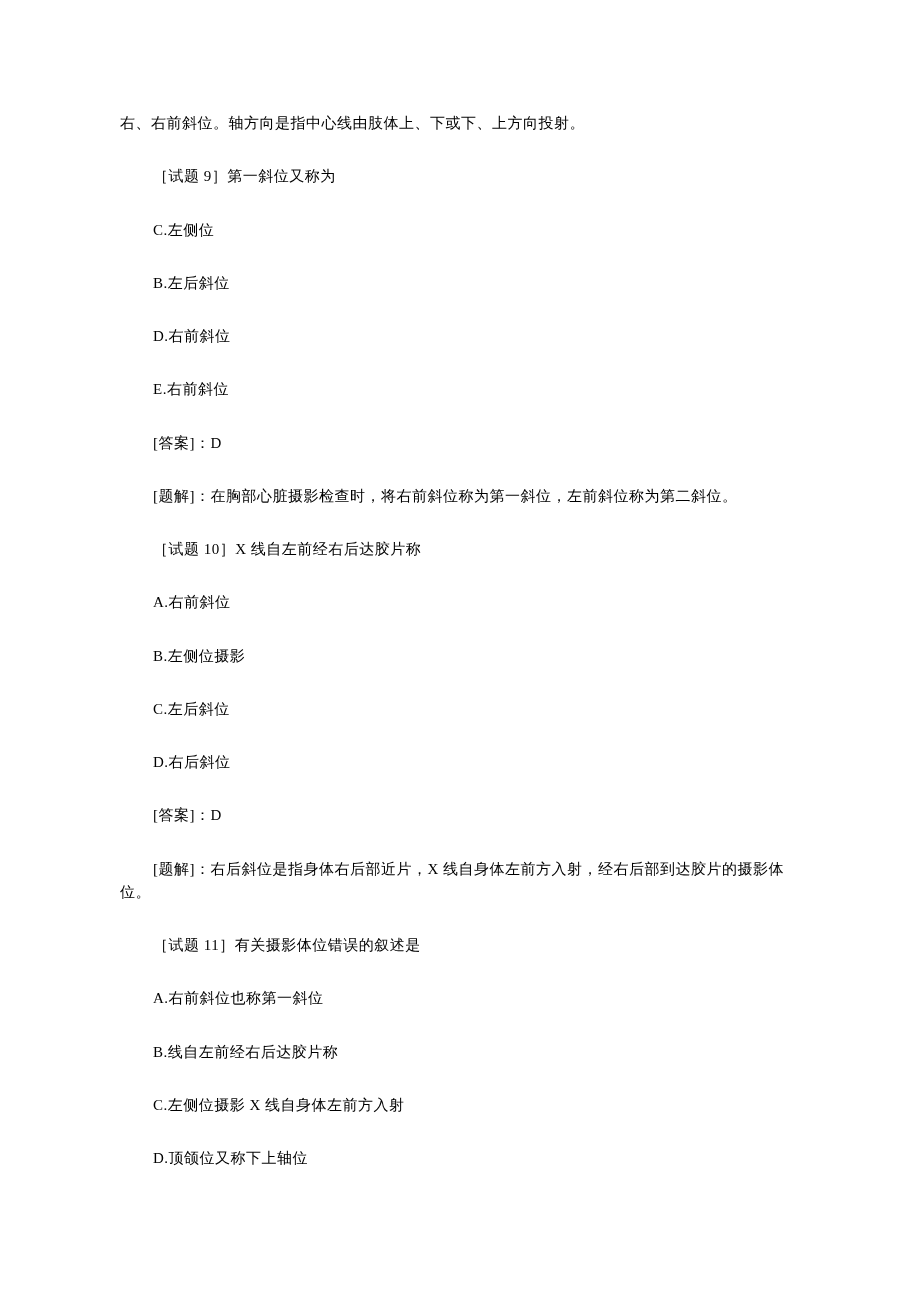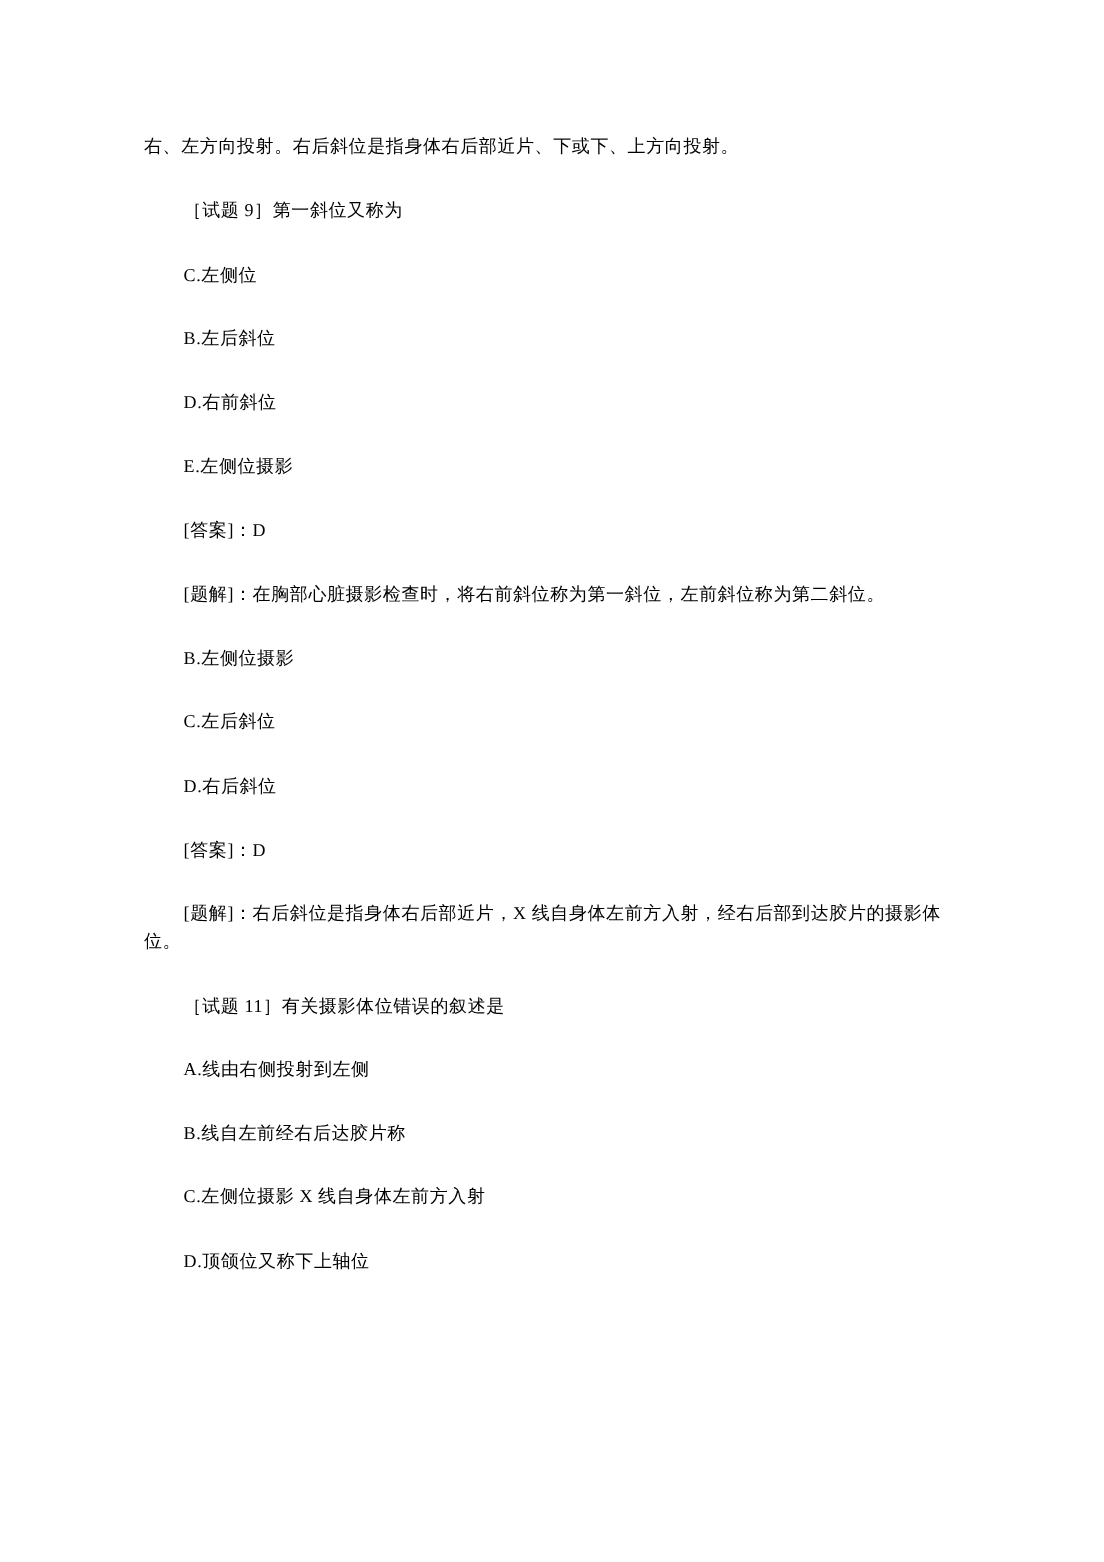--- a/index.html
+++ b/index.html
@@ -26,35 +26,37 @@
   }
   .no-indent {
     text-indent: 0;
   }
 </style>
 </head>
 <body>
 
 <div class="page">
 
-  <p class="para no-indent">右、左方向投射。右后斜位是指身体右后部近片、下或下、上方向投射。</p>
+  <p class="para no-indent">右、右前斜位。轴方向是指中心线由肢体上、下或下、上方向投射。</p>
 
   <p class="para indent">［试题 9］第一斜位又称为</p>
   <p class="para indent">C.左侧位</p>
   <p class="para indent">B.左后斜位</p>
   <p class="para indent">D.右前斜位</p>
-  <p class="para indent">E.左侧位摄影</p>
+  <p class="para indent">E.右前斜位</p>
   <p class="para indent">[答案]：D</p>
   <p class="para indent">[题解]：在胸部心脏摄影检查时，将右前斜位称为第一斜位，左前斜位称为第二斜位。</p>
 
+  <p class="para indent">［试题 10］X 线自左前经右后达胶片称</p>
+  <p class="para indent">A.右前斜位</p>
   <p class="para indent">B.左侧位摄影</p>
   <p class="para indent">C.左后斜位</p>
   <p class="para indent">D.右后斜位</p>
   <p class="para indent">[答案]：D</p>
   <p class="para indent">[题解]：右后斜位是指身体右后部近片，X 线自身体左前方入射，经右后部到达胶片的摄影体位。</p>
 
   <p class="para indent">［试题 11］有关摄影体位错误的叙述是</p>
-  <p class="para indent">A.线由右侧投射到左侧</p>
+  <p class="para indent">A.右前斜位也称第一斜位</p>
   <p class="para indent">B.线自左前经右后达胶片称</p>
   <p class="para indent">C.左侧位摄影 X 线自身体左前方入射</p>
   <p class="para indent">D.顶颌位又称下上轴位</p>
 
 </div>
 
 </body></html>

